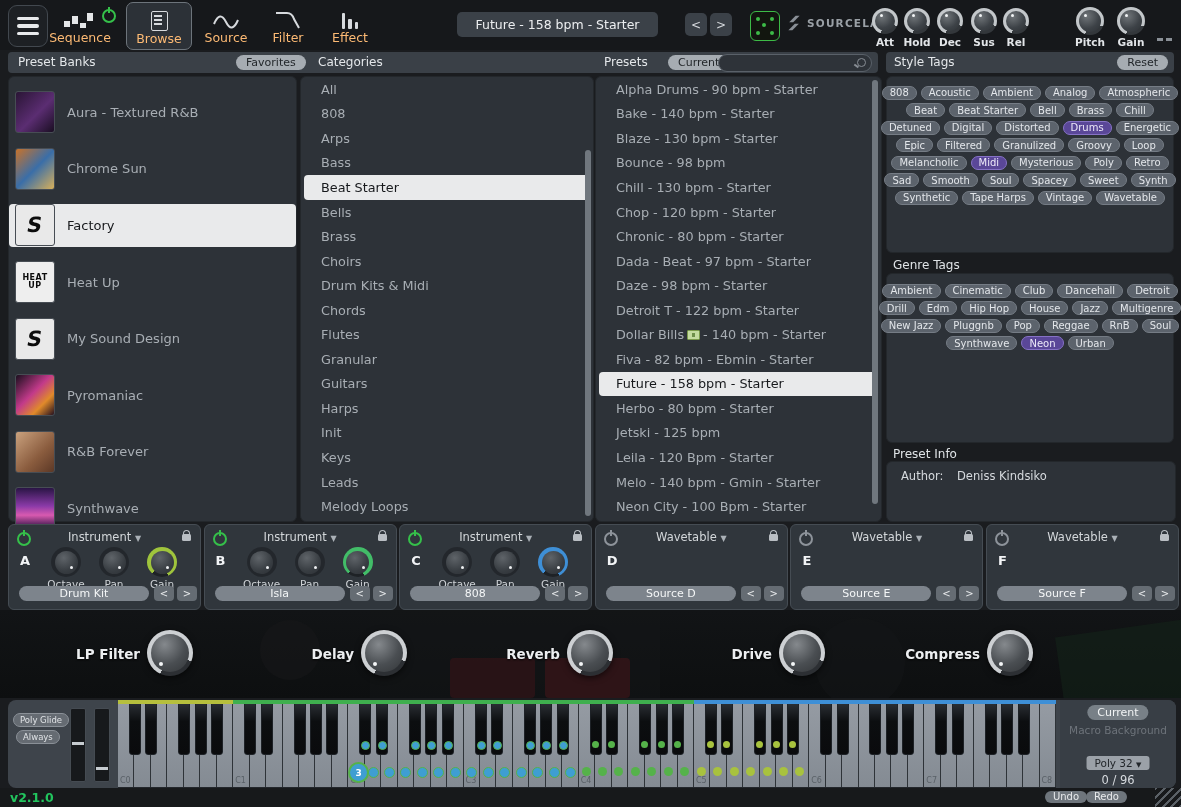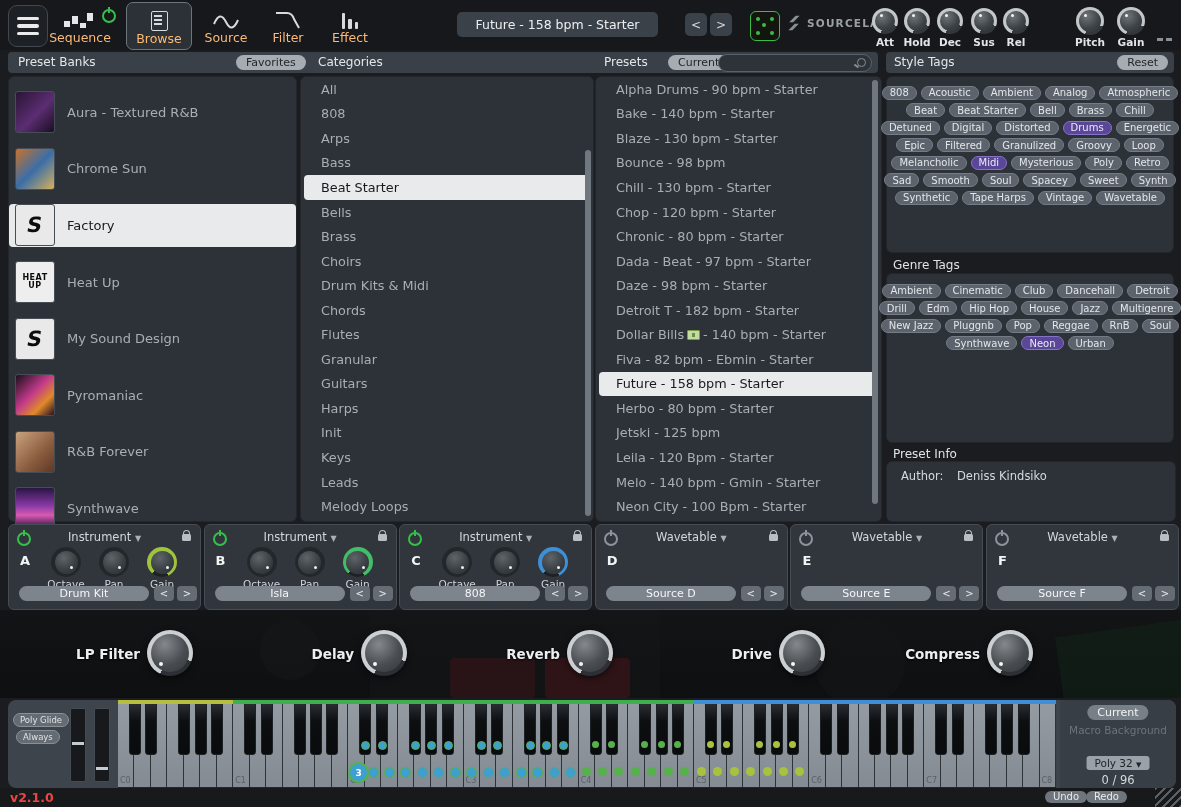--- a/index.html
+++ b/index.html
@@ -96,21 +96,21 @@
   .wkey{position:absolute;top:3px;height:84px;background:linear-gradient(180deg,#959ba3,#848b93);border-right:1px solid #2e3338;cursor:pointer;}
   .bkey{position:absolute;top:3px;width:10px;height:50px;background:linear-gradient(180deg,#2a2e33,#0c0e10 35%,#0a0b0d);border:1px solid #1e2227;border-radius:0 0 3px 3px;cursor:pointer;z-index:3;}
   .zone{position:absolute;top:0;height:4px;z-index:4;}
   .okt{position:absolute;font-size:8px;color:#596067;z-index:2;}
   .kdot{position:absolute;border-radius:50%;z-index:2;}
   .kdot.b{z-index:4;}
   .kbadge{position:absolute;width:17px;height:17px;border-radius:50%;background:#3f9ed2;border:2px solid #55b24a;color:#fff;font-size:9px;font-weight:bold;display:flex;align-items:center;justify-content:center;z-index:5;}
   #kbright{position:absolute;left:1052px;top:0;width:116px;height:88px;background:#383e45;border-radius:0 8px 8px 0;}
   
   #statusbar{position:absolute;left:0;top:788px;width:1181px;height:19px;background:#17191b;}
-  #version{position:absolute;left:10px;top:2px;font-size:12.5px;font-weight:bold;color:#ef4444;}
+  #version{position:absolute;left:10px;top:2px;font-size:12.5px;font-weight:bold;color:#22c55e;}
   .mini-pill{position:absolute;top:2.5px;background:#6e757c;border-radius:7px;color:#e8eaec;font-size:10px;padding:0.5px 8px;cursor:pointer;}
   #resize-grip{position:absolute;right:0;top:0;width:26px;height:19px;background:repeating-linear-gradient(315deg,#5a6066 0 2px,transparent 2px 6px);cursor:nwse-resize;}
 </style>
 </head>
 <body>
 
 <div id="app">
 
   <div id="topbar">
     <div id="hamburger">
@@ -317,21 +317,21 @@
   <div class="panel" style="left:595px;top:76px;width:285px;height:444px;" id="presets-panel">
       <div class="list-row">Alpha Drums - 90 bpm - Starter</div>
       <div class="list-row">Bake - 140 bpm - Starter</div>
       <div class="list-row">Blaze - 130 bpm - Starter</div>
       <div class="list-row">Bounce - 98 bpm</div>
       <div class="list-row">Chill - 130 bpm - Starter</div>
       <div class="list-row">Chop - 120 bpm - Starter</div>
       <div class="list-row">Chronic - 80 bpm - Starter</div>
       <div class="list-row">Dada - Beat - 97 bpm - Starter</div>
       <div class="list-row">Daze - 98 bpm - Starter</div>
-      <div class="list-row">Detroit T - 182 bpm - Starter</div>
+      <div class="list-row">Detroit T - 122 bpm - Starter</div>
       <div class="list-row">Dollar Bills <span class="money-icon"></span> - 140 bpm - Starter</div>
       <div class="list-row">Fiva - 82 bpm - Ebmin - Starter</div>
       <div class="list-row selected">Future - 158 bpm - Starter</div>
       <div class="list-row">Herbo - 80 bpm - Starter</div>
       <div class="list-row">Jetski - 125 bpm</div>
       <div class="list-row">Leila - 120 Bpm - Starter</div>
       <div class="list-row">Melo - 140 bpm - Gmin - Starter</div>
       <div class="list-row">Neon City - 100 Bpm - Starter</div>
     </div>
   <div class="sb-thumb" style="left:872px;top:80px;height:424px;"></div>

